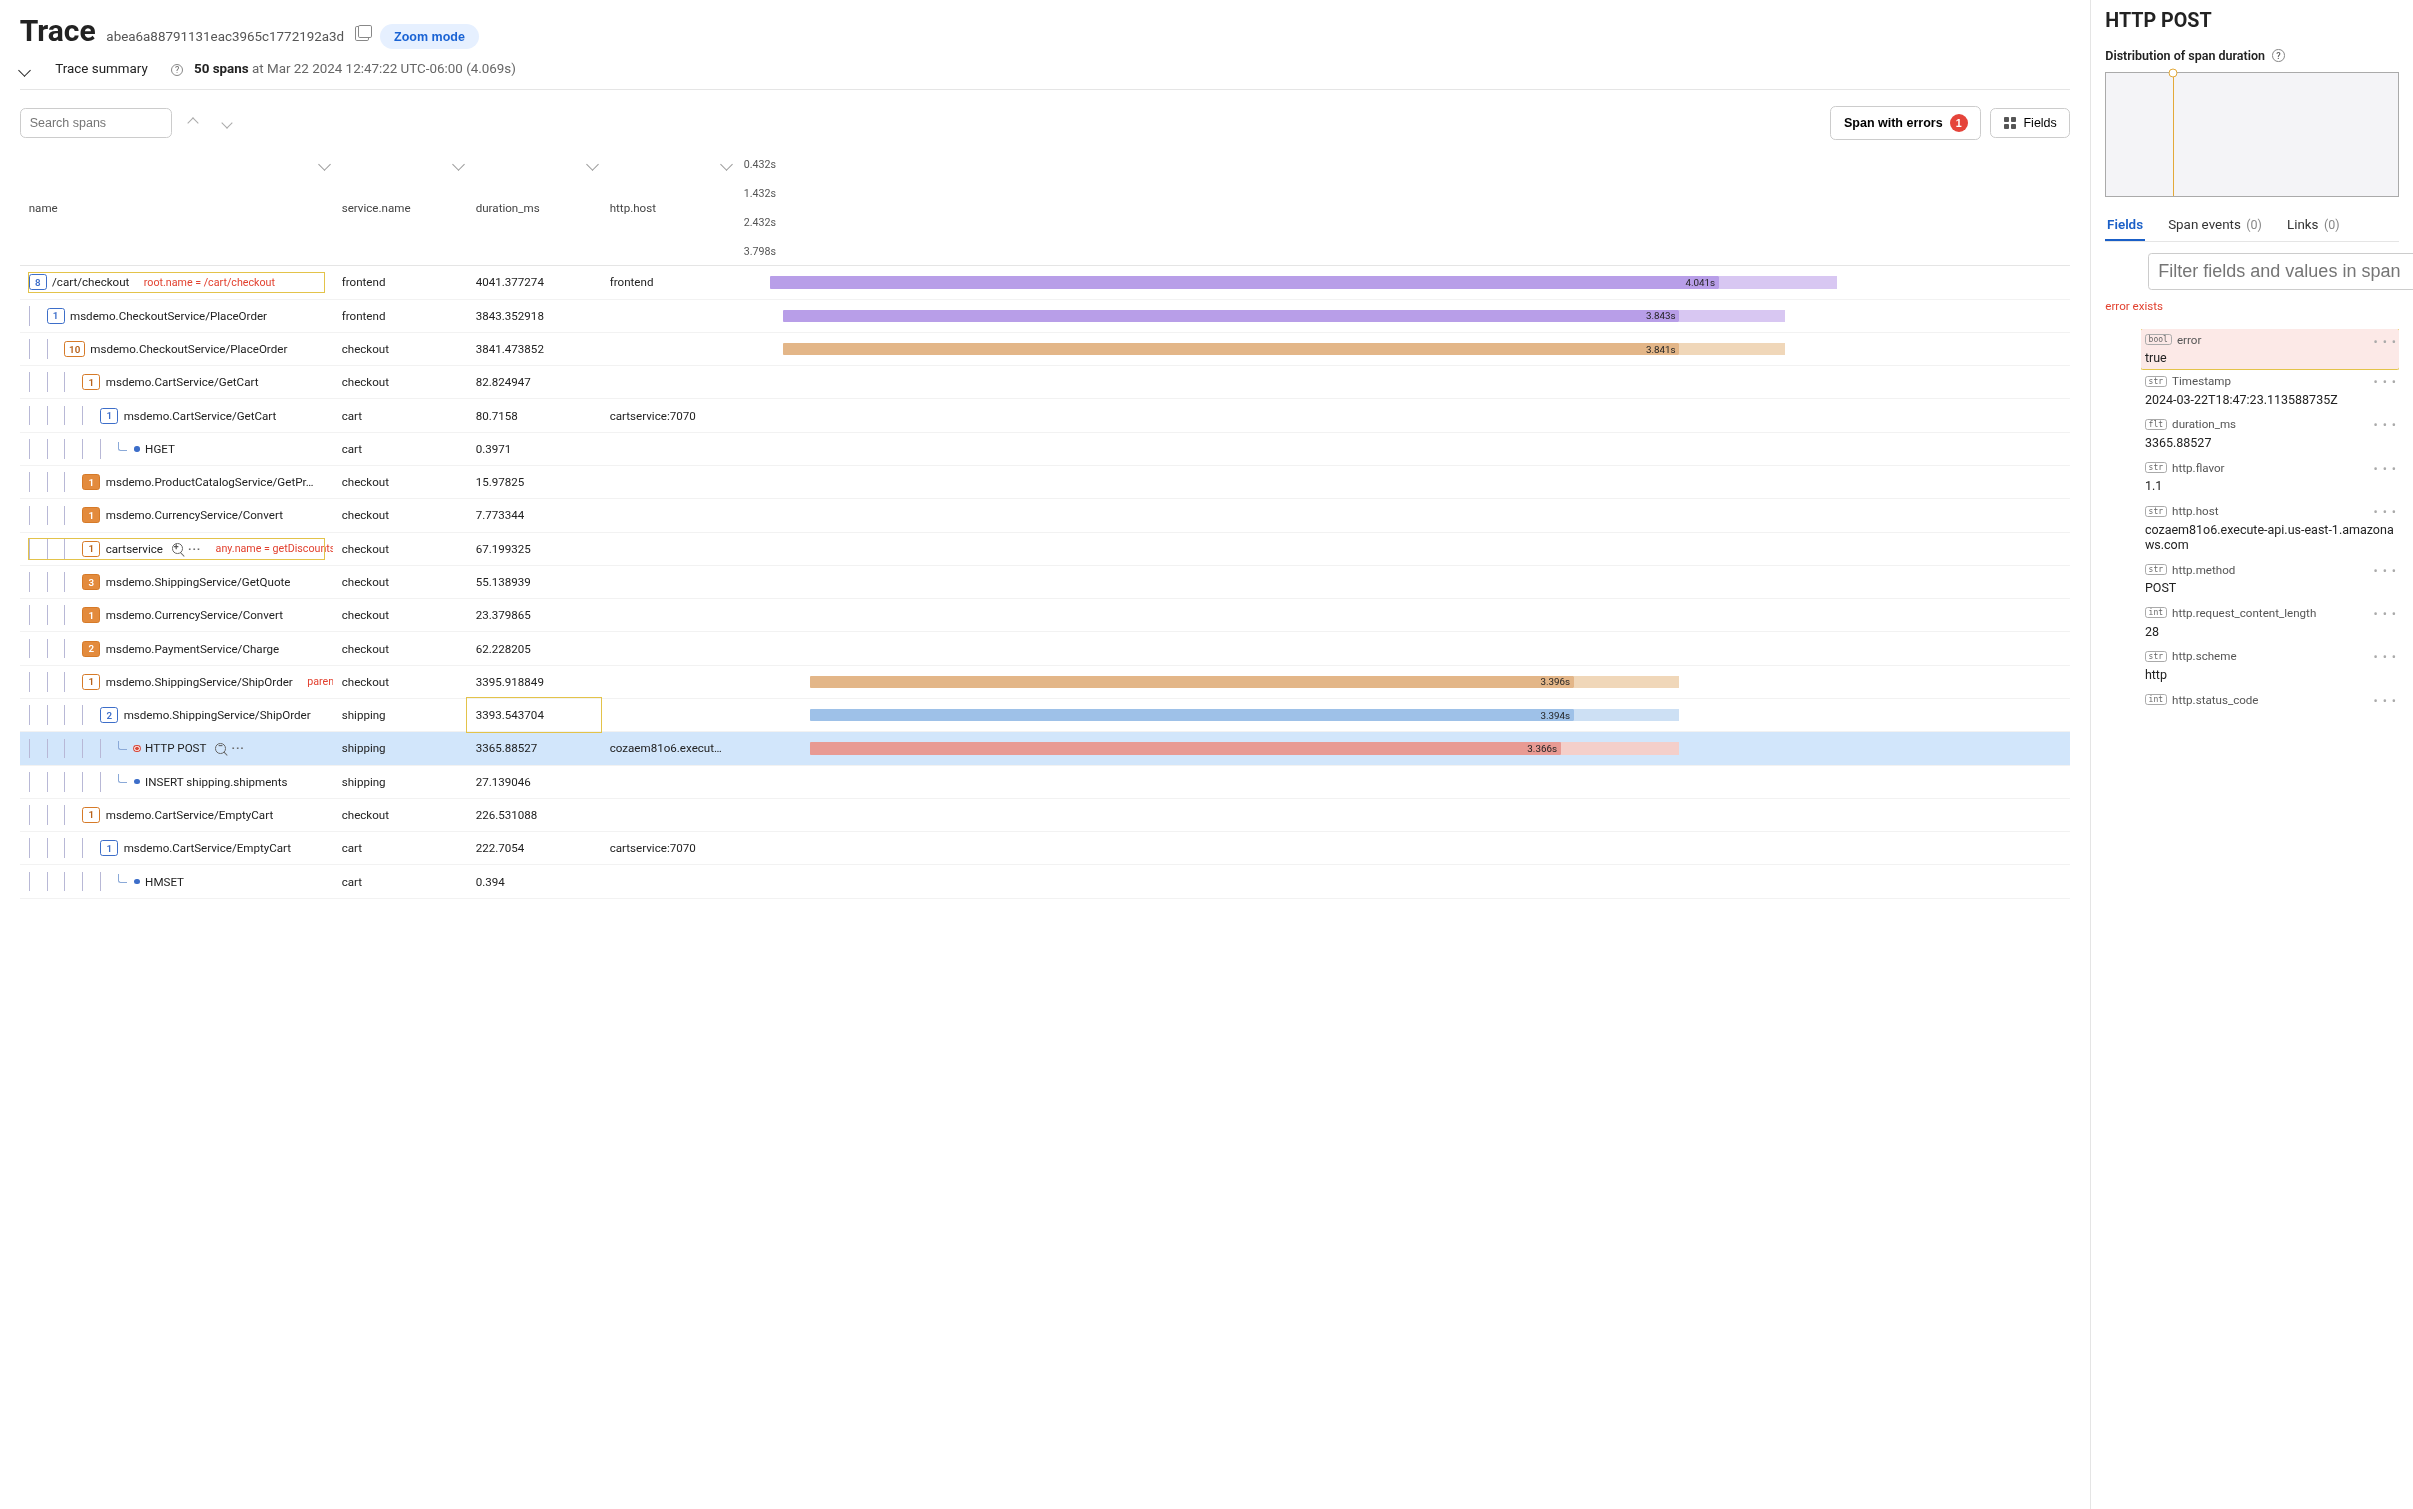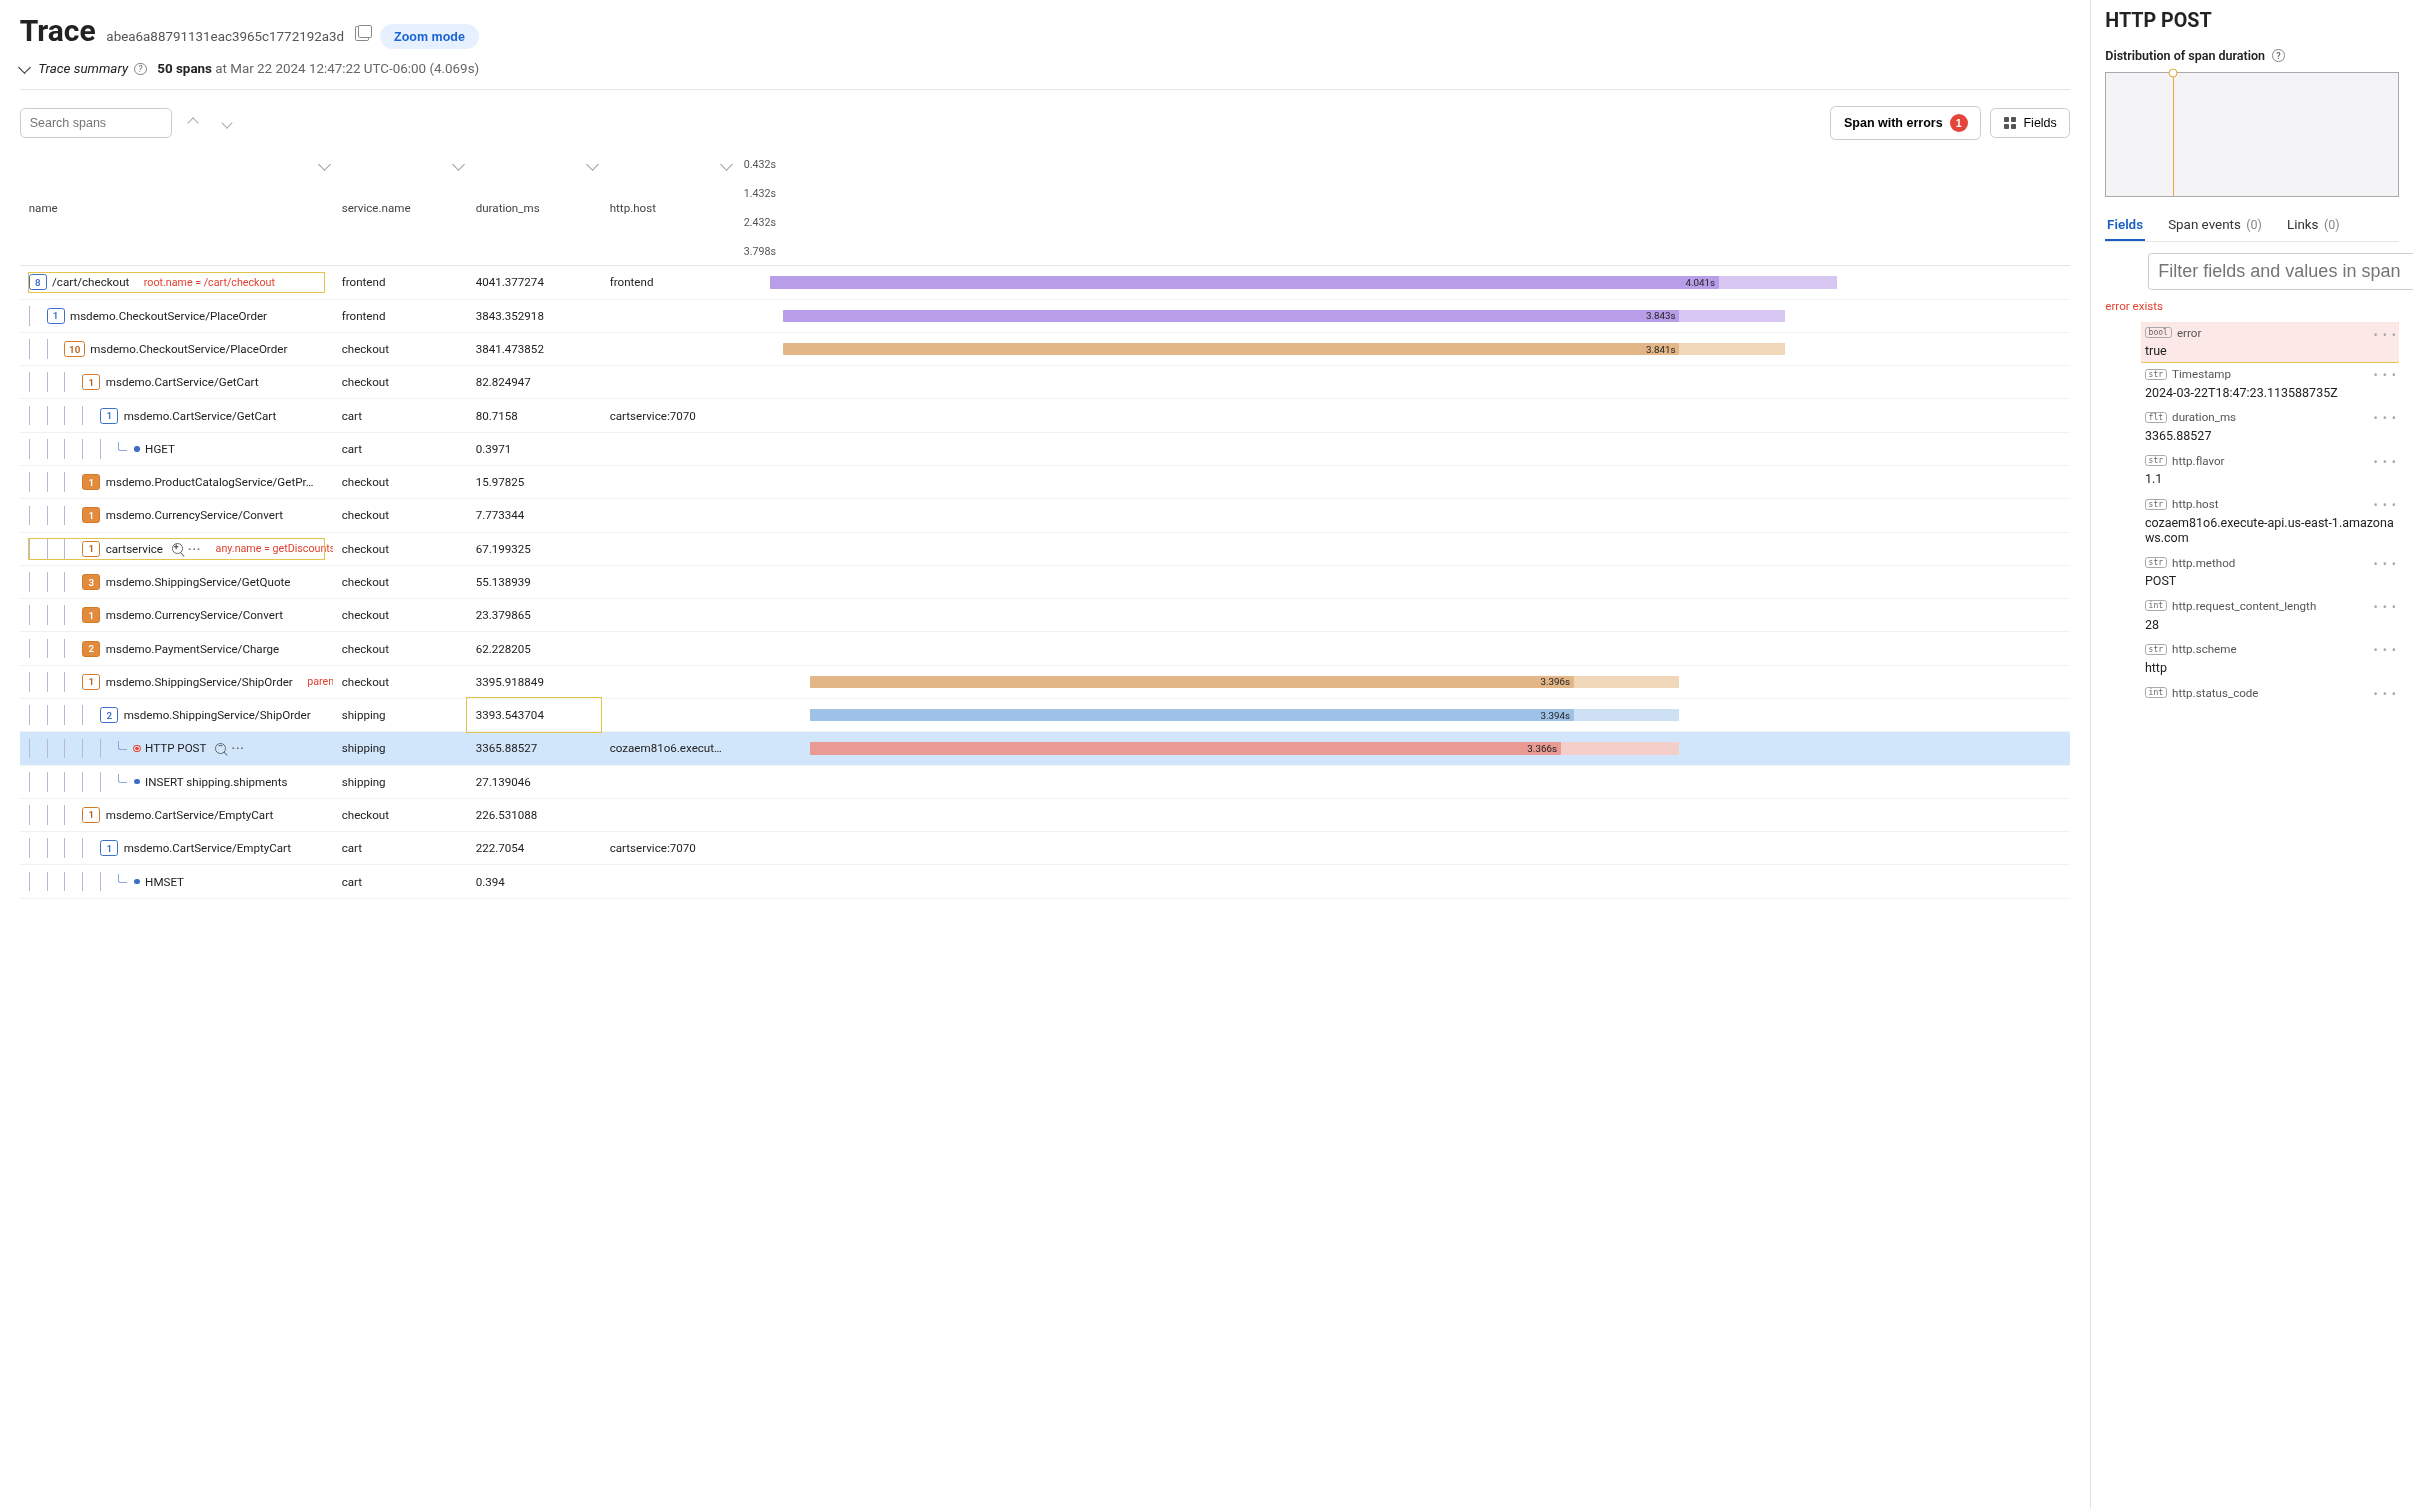--- a/index.html
+++ b/index.html
@@ -12,21 +12,21 @@
   .app { display: flex; width: 100%; height: 100vh; }
   .main { flex: 1 1 auto; padding: 12.5px 19.7px 0 19.7px; border-right: 0.9px solid #e5e5e5; overflow: hidden; display:flex; flex-direction:column;}
   .side { flex: 0 0 322px; padding: 9px 14.3px 0 14.3px; display:flex; flex-direction:column;}
   .title-row { display:flex; align-items:baseline; gap:10.7px; }
   .title-row h1 { font-size: 30px; font-weight: 700; }
   .trace-id { font-size: 13.4px; color: #555; }
   .copy-icon { width:14.3px; height:14.3px; display:inline-block; border:0.9px solid #888; border-radius:1.8px; position:relative; vertical-align:middle; cursor:pointer;}
   .copy-icon::before { content:""; position:absolute; top:-2.7px; left:2.7px; width:11.6px; height:11.6px; border:0.9px solid #888; border-radius:1.8px; background:#fff;}
   .zoom-btn { background:#e6f0ff; color:#1a63d4; border:none; border-radius:12.5px; padding:5.4px 14.3px; font-size:12.5px; font-weight:600; cursor:pointer;}
   .summary-row { display:flex; align-items:center; gap:10.7px; margin-top:12.5px; padding-bottom:12.5px; border-bottom:0.9px solid #e5e5e5;}
-  .summary-toggle { display:flex; align-items:center; gap:6px; cursor:pointer; font-size:13.4px;font-style:italic;}
+  .summary-toggle { display:flex; align-items:flex-end; gap:23px; cursor:pointer; font-size:13.4px;}
   .chev-down { width:9px; height:9px; border-right:1.8px solid #222; border-bottom:1.8px solid #222; transform:rotate(45deg); display:inline-block; margin-right:3.6px; margin-bottom:1.8px;}
   .info-icon { width:12.5px; height:12.5px; border:0.9px solid #888; border-radius:50%; display:inline-flex; align-items:center; justify-content:center; font-size:9px; color:#666;}
   .span-count { font-size:13.4px;}
   .at-text { color:#666; }
   .toolbar { display:flex; align-items:center; gap:9px; margin-top:16px;}
   .search-input { width:152px; padding:7.2px 9px; border:0.9px solid #ccc; border-radius:5.4px; font-size:12.5px; color:#444;}
   .nav-btn { width:25px; height:25px; display:flex; align-items:center; justify-content:center; color:#aaa; cursor:pointer;}
   .chev-up-sm,.chev-down-sm{width:8px;height:8px;border-right:1.8px solid currentColor;border-bottom:1.8px solid currentColor;display:inline-block;}
   .chev-up-sm{transform:rotate(-135deg);}
   .chev-down-sm{transform:rotate(45deg);}
@@ -76,21 +76,21 @@
   .side h2{font-size:19.7px;font-weight:700;margin-bottom:16px;}
   .dist-label{display:flex;align-items:center;gap:7.2px;font-size:12.5px;font-weight:600;margin-bottom:9px;}
   .dist-chart{border:0.9px solid #aaa;height:125px;background:#f4f4f7;position:relative;margin-bottom:12.5px;}
   .dist-line{position:absolute;top:0;bottom:0;width:0.9px;background:#e3a93a;}
   .dist-dot{position:absolute;width:9px;height:9px;border:1.8px solid #e3a93a;border-radius:50%;background:#fff;transform:translate(-50%,-50%);}
   .tabs{display:flex;gap:21.5px;border-bottom:0.9px solid #e5e5e5;margin-bottom:10.7px;}
   .tab{padding:7.2px 1.8px;font-size:13.4px;cursor:pointer;color:#333;display:flex;gap:5.4px;align-items:baseline;}
   .tab.active{color:#1a5fc7;font-weight:600;border-bottom:2.7px solid #1a5fc7;}
   .tab-count{color:#888;font-size:12.5px;}
   .filter-input{width:100%;padding:7.2px 9px;border:0.9px solid #ccc;border-radius:3.6px;font-size:18px;margin-bottom:9px;margin-left:43px;}
-  .error-note{color:#e2412f;font-size:11.6px;margin-bottom:9px;}
+  .error-note{color:#e2412f;font-size:11.6px;margin-bottom:16px;}
   .field-row{padding:5.4px 3.6px;border-bottom:0;position:relative;}
   .field-head{display:flex;align-items:center;gap:5.4px;}
   .type-pill{font-size:8px;border:0.9px solid #aaa;border-radius:2.7px;padding:0 2.7px;color:#666;text-transform:lowercase;font-family:monospace;}
   .field-name{font-size:11.6px;color:#555;}
   .field-val{font-size:12.5px;color:#222;margin-top:3.6px;word-break:break-all;}
   .field-menu{position:absolute;right:1.8px;top:5.4px;color:#aaa;letter-spacing:0.9px;cursor:pointer;}
   .highlight-field{background:#fce9e7;}
   .field-block.highlight-field{outline:1.8px solid #e3c34a;outline-offset:-0.9px;padding:3.6px;border-radius:1.8px;}
   .fields-scroll{overflow-y:auto;flex:1;margin-left:36px;}
 </style>

